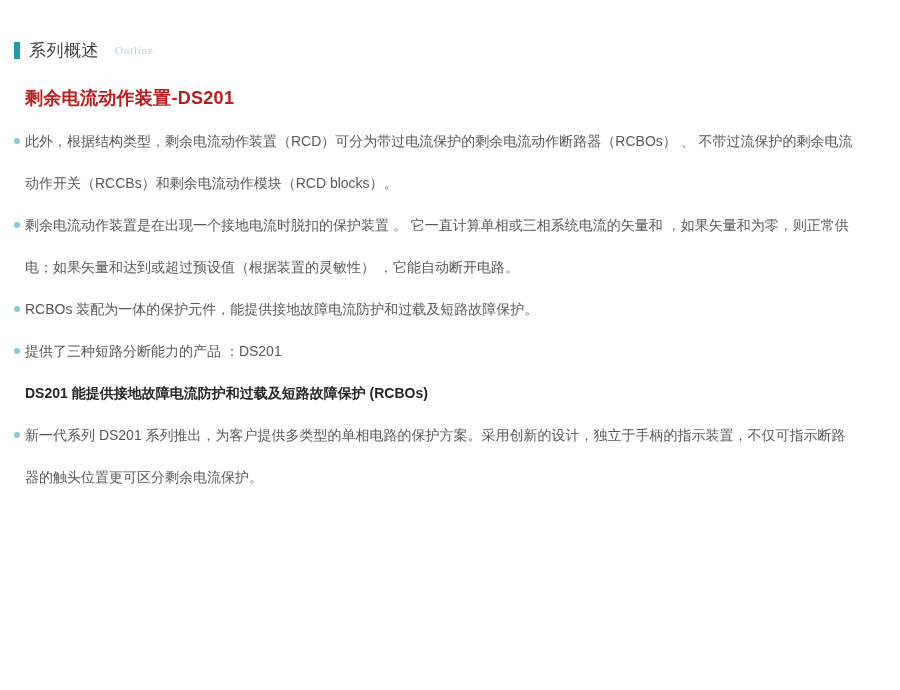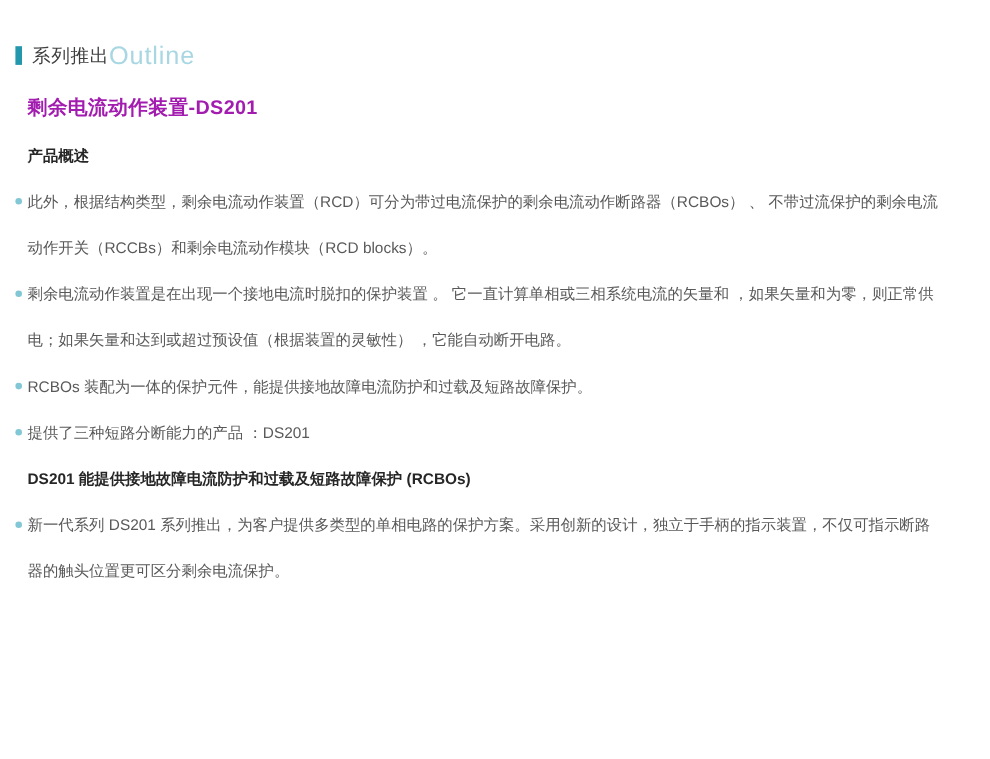--- a/index.html
+++ b/index.html
@@ -30,33 +30,34 @@
     height: 17px;
     background: #2497ad;
     margin-right: 9px;
   }
   .header-cn {
     font-size: 17px;
     color: #3f3f3f;
     letter-spacing: 0.5px;
   }
   .header-en {
-    font-size: 23px;
+    font-size: 11px;
     color: #a8d7e3;
-    margin-left: 0;
+    margin-left: 16px;
     letter-spacing: 0.8px;
+    font-family: Liberation Serif, serif;
   }
   
   .doc-title {
     position: absolute;
     top: 86px;
     left: 25px;
     font-size: 18px;
     font-weight: bold;
-    color: #a21caf;
+    color: #b91c1c;
     letter-spacing: 0.3px;
   }
   
   .content {
     position: absolute;
     top: 120px;
     left: 14px;
     width: 842px;
     font-size: 14px;
     line-height: 42px;
@@ -85,29 +86,28 @@
     background: #82c7d5;
   }
 </style>
 </head>
 <body>
 
 <div class="page">
 
   <div class="section-header">
     <span class="accent-bar"></span>
-    <span class="header-cn">系列推出</span>
+    <span class="header-cn">系列概述</span>
     <span class="header-en">Outline</span>
   </div>
 
   <h1 class="doc-title">剩余电流动作装置-DS201</h1>
 
   <div class="content">
 
-    <div class="sub-heading">产品概述</div>
 
     <ul class="bullets">
       <li>
         <span class="bullet-dot"></span>
         <span>此外，根据结构类型，剩余电流动作装置（RCD）可分为带过电流保护的剩余电流动作断路器（RCBOs） 、 不带过流保护的剩余电流动作开关（RCCBs）和剩余电流动作模块（RCD blocks）。</span>
       </li>
       <li>
         <span class="bullet-dot"></span>
         <span>剩余电流动作装置是在出现一个接地电流时脱扣的保护装置 。 它一直计算单相或三相系统电流的矢量和 ，如果矢量和为零，则正常供电；如果矢量和达到或超过预设值（根据装置的灵敏性） ，它能自动断开电路。</span>
       </li>

